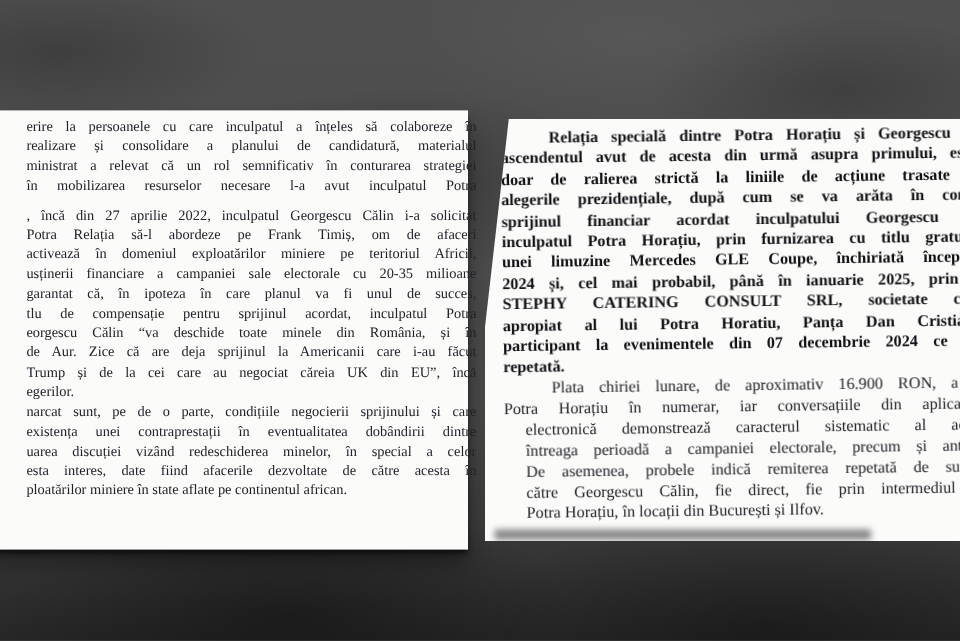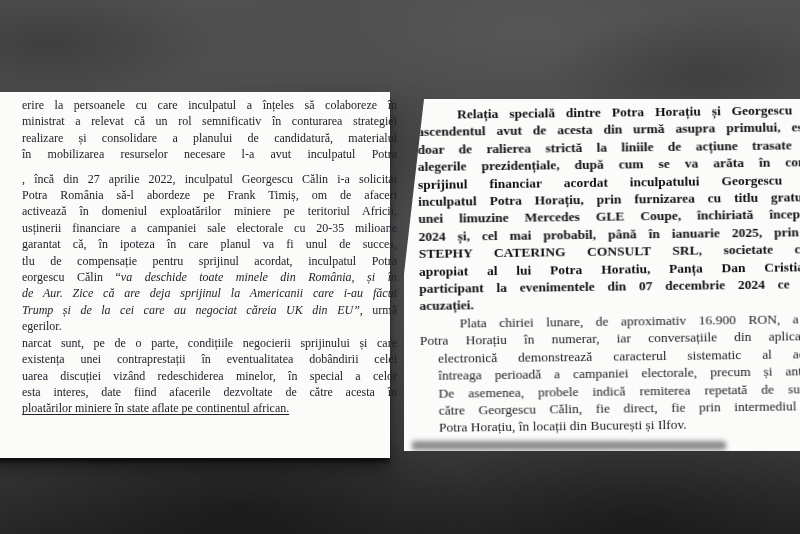--- a/index.html
+++ b/index.html
@@ -43,68 +43,68 @@
   }
   .doc-line{
     text-align:justify;text-align-last:justify;
     overflow:hidden;white-space:normal;
   }
   .doc-line.last{text-align-last:left;}
   .doc-line.b{font-weight:bold;}
   .doc-line.reg{font-weight:normal;color:#1d1d24;}
   .doc-line.ind-para{text-indent:40px;}
   .doc-line.ind-block{margin-left:18px;}
-  .doc-line.u{text-decoration:underline;text-underline-offset:2px;}
-  .doc-line .i{font-style:italic;}
+  .doc-line.u{text-underline-offset:2px;}
+  .doc-line .i{}
   .ghost-line{
     position:absolute;left:8px;bottom:1px;width:72%;height:9px;
     background:rgba(45,45,50,.55);filter:blur(2.5px);border-radius:2px;
   }
 </style>
 </head>
 <body style="--bg-top: #505050; --bg-mid: #484848; --bg-bottom: #262626; --page: #fbfbfa; --ink: #22222a; --ink-bold: #101014;">
 
 <div class="scene">
   <div class="page page-left">
     <div class="text left-text" id="left-lines">
         <div class="doc-line"><span>erire la persoanele cu care inculpatul a înțeles să colaboreze în</span></div>
+        <div class="doc-line"><span>realizare și consolidare a planului de candidatură, materialul</span></div>
         <div class="doc-line"><span>ministrat a relevat că un rol semnificativ în conturarea strategiei</span></div>
-        <div class="doc-line"><span>realizare și consolidare a planului de candidatură, materialul</span></div>
         <div class="doc-line"><span>în mobilizarea resurselor necesare l-a avut inculpatul Potra</span></div>
         <div class="doc-line" style="margin-top: 8px;"><span>, încă din 27 aprilie 2022, inculpatul Georgescu Călin i-a solicitat</span></div>
-        <div class="doc-line"><span>Potra România să-l abordeze pe Frank Timiș, om de afaceri</span></div>
+        <div class="doc-line"><span>Potra Relația să-l abordeze pe Frank Timiș, om de afaceri</span></div>
         <div class="doc-line"><span>activează în domeniul exploatărilor miniere pe teritoriul Africii,</span></div>
         <div class="doc-line"><span>usținerii financiare a campaniei sale electorale cu 20-35 milioane</span></div>
         <div class="doc-line"><span>garantat că, în ipoteza în care planul va fi unul de succes,</span></div>
         <div class="doc-line"><span>tlu de compensație pentru sprijinul acordat, inculpatul Potra</span></div>
         <div class="doc-line"><span>eorgescu Călin “</span><span class="i">va deschide toate minele din România, și în</span></div>
         <div class="doc-line"><span class="i">de Aur. Zice că are deja sprijinul la Americanii care i-au făcut</span></div>
-        <div class="doc-line"><span class="i">Trump și de la cei care au negociat căreia UK din EU”</span><span>, urmă</span></div>
+        <div class="doc-line"><span class="i">Trump și de la cei care au negociat căreia UK din EU”</span><span>, încă</span></div>
         <div class="doc-line last"><span>egerilor.</span></div>
         <div class="doc-line"><span>narcat sunt, pe de o parte, condițiile negocierii sprijinului și care</span></div>
-        <div class="doc-line"><span>existența unei contraprestații în eventualitatea dobândirii celei</span></div>
+        <div class="doc-line"><span>existența unei contraprestații în eventualitatea dobândirii dintre</span></div>
         <div class="doc-line"><span>uarea discuției vizând redeschiderea minelor, în special a celor</span></div>
         <div class="doc-line"><span>esta interes, date fiind afacerile dezvoltate de către acesta în</span></div>
         <div class="doc-line last u"><span>ploatărilor miniere în state aflate pe continentul african.</span></div>
       </div>
   </div>
   <div class="page page-right">
     <div class="text right-text" id="right-lines">
         <div class="doc-line b ind-para"><span>Relația specială dintre Potra Horațiu și Georgescu C</span></div>
         <div class="doc-line b"><span>ascendentul avut de acesta din urmă asupra primului, este</span></div>
         <div class="doc-line b"><span>doar de ralierea strictă la liniile de acțiune trasate d</span></div>
         <div class="doc-line b"><span>alegerile prezidențiale, după cum se va arăta în conti</span></div>
         <div class="doc-line b"><span>sprijinul financiar acordat inculpatului Georgescu C</span></div>
         <div class="doc-line b"><span>inculpatul Potra Horațiu, prin furnizarea cu titlu gratuit,</span></div>
         <div class="doc-line b"><span>unei limuzine Mercedes GLE Coupe, închiriată începân</span></div>
         <div class="doc-line b"><span>2024 și, cel mai probabil, până în ianuarie 2025, prin i</span></div>
         <div class="doc-line b"><span>STEPHY CATERING CONSULT SRL, societate con</span></div>
         <div class="doc-line b"><span>apropiat al lui Potra Horatiu, Panța Dan Cristian,</span></div>
         <div class="doc-line b"><span>participant la evenimentele din 07 decembrie 2024 ce co</span></div>
-        <div class="doc-line b last"><span>acuzației.</span></div>
+        <div class="doc-line b last"><span>repetată.</span></div>
         <div class="doc-line reg ind-para"><span>Plata chiriei lunare, de aproximativ 16.900 RON, a f</span></div>
         <div class="doc-line reg"><span>Potra Horațiu în numerar, iar conversațiile din aplicațiil</span></div>
         <div class="doc-line reg ind-block"><span>electronică demonstrează caracterul sistematic al aces</span></div>
         <div class="doc-line reg ind-block"><span>întreaga perioadă a campaniei electorale, precum și anteri</span></div>
         <div class="doc-line reg ind-block"><span>De asemenea, probele indică remiterea repetată de sume</span></div>
         <div class="doc-line reg ind-block"><span>către Georgescu Călin, fie direct, fie prin intermediul u</span></div>
         <div class="doc-line reg ind-block last"><span>Potra Horațiu, în locații din București și Ilfov.</span></div>
       </div>
     <div class="ghost-line"></div>
   </div>

